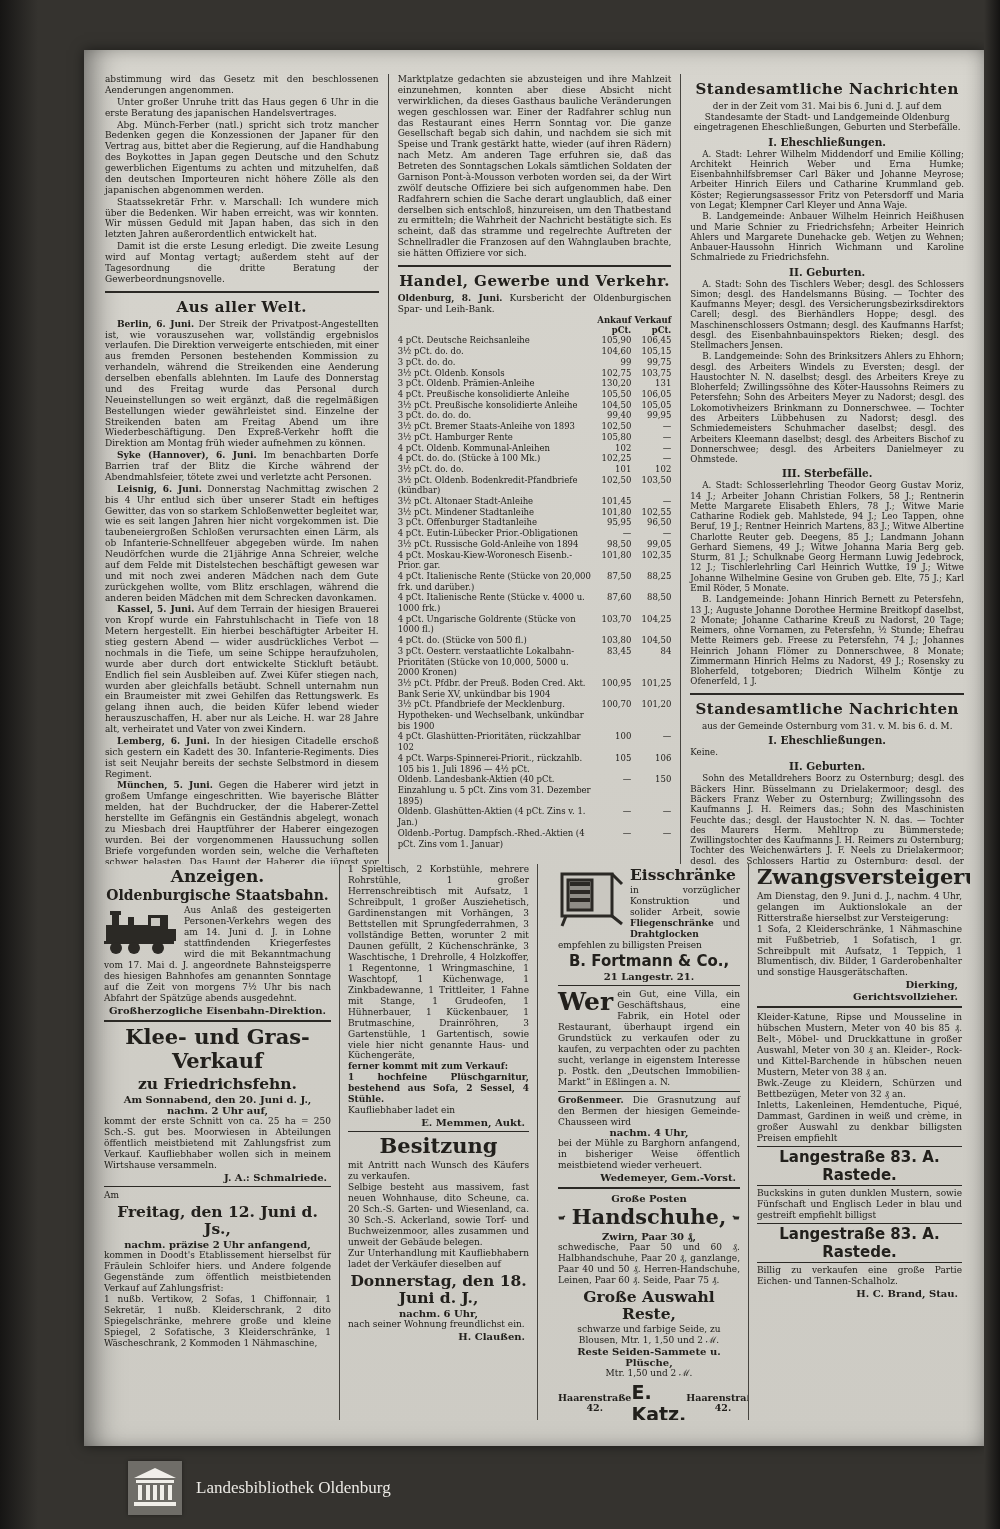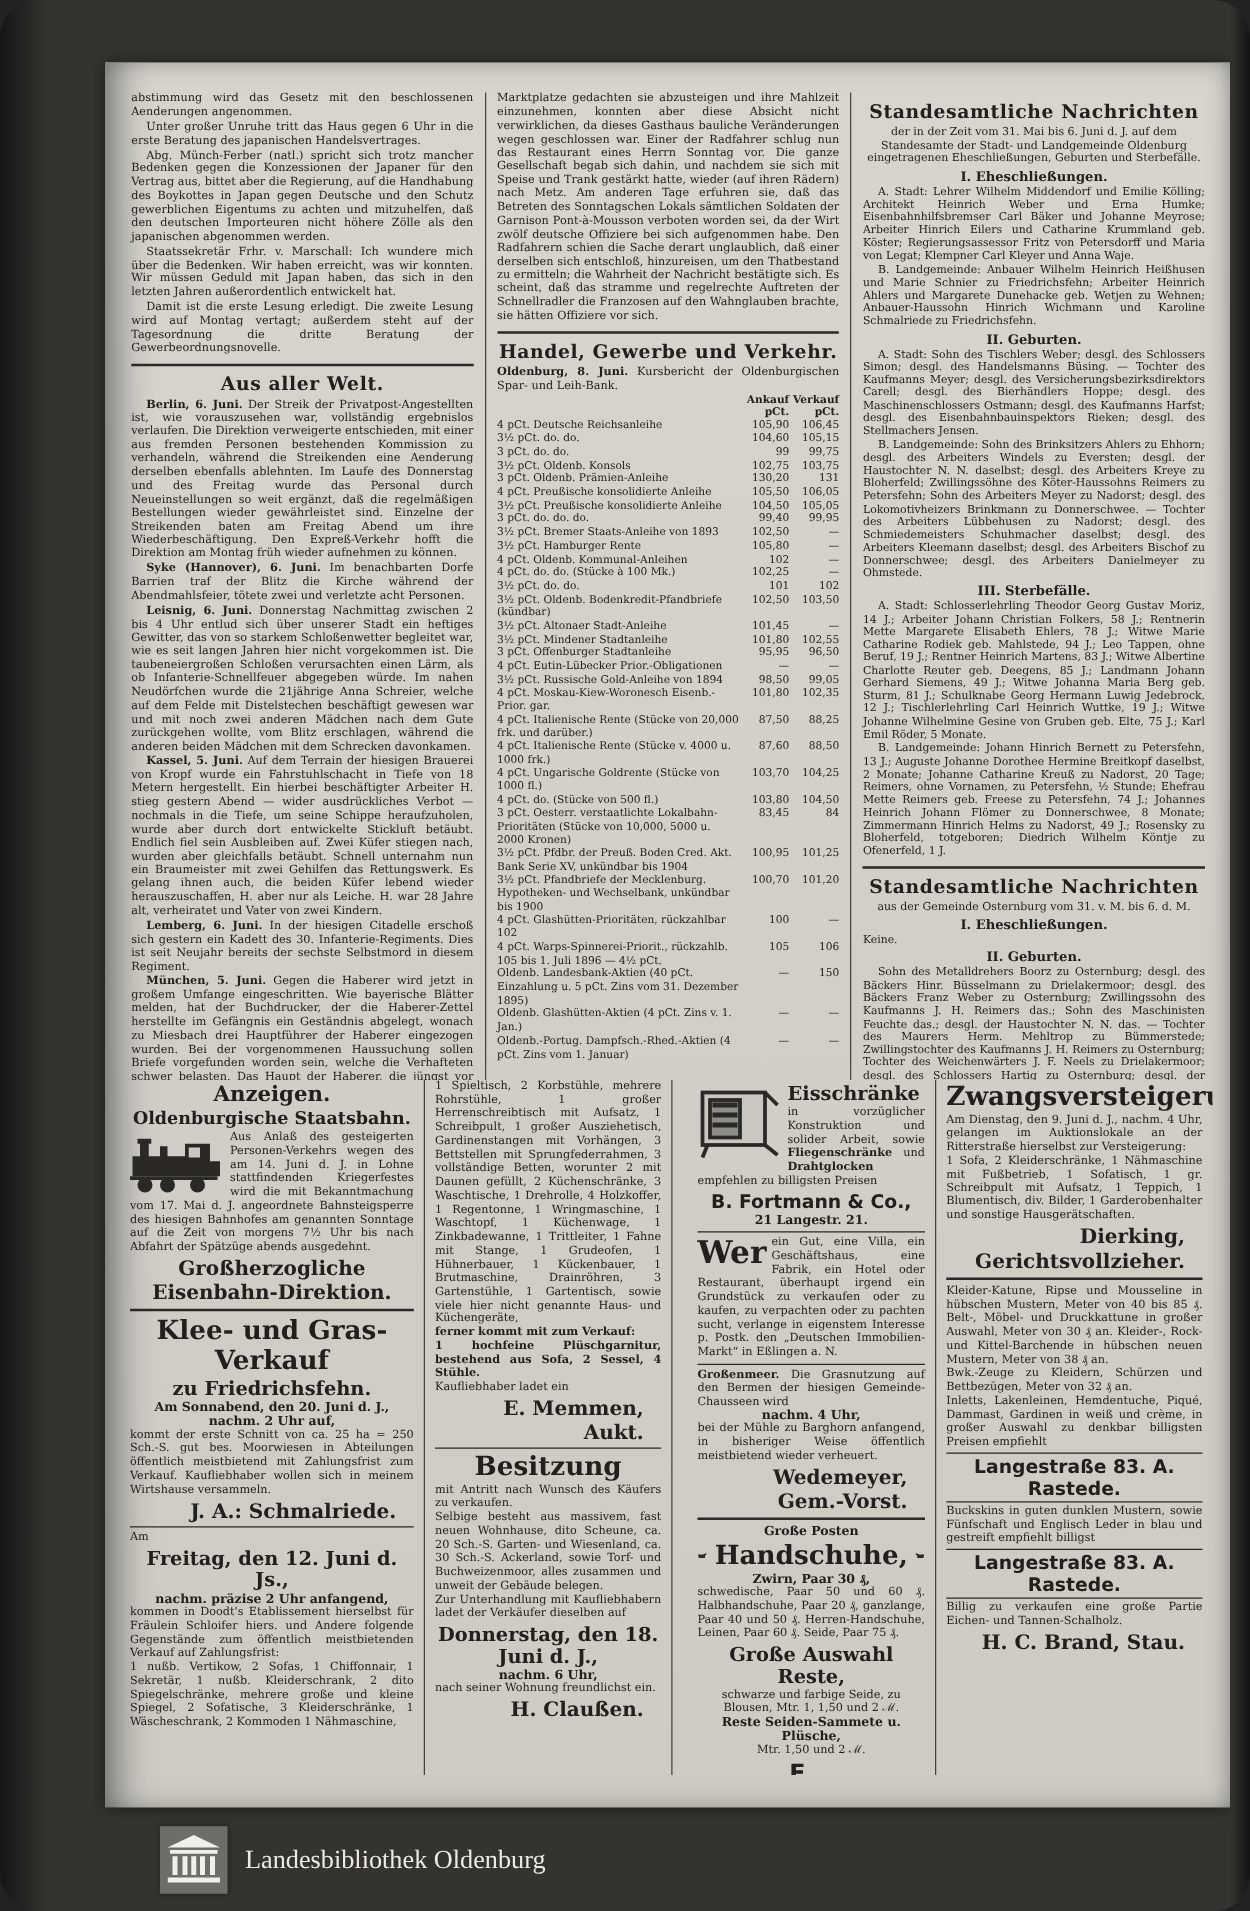--- a/index.html
+++ b/index.html
@@ -1,17 +1,17 @@
 <!DOCTYPE html>
 <html><head>
 <meta charset="utf-8">
 <style>
   html,body{margin:0;padding:0;background:#232220;}
   .scan{position:relative;width:1000px;height:1529px;background:#35332f;overflow:hidden;
-        font-family:"DejaVu Serif","Liberation Serif",serif;color:#22201c;border-radius:30px;}
+        font-family:"DejaVu Serif","Liberation Serif",serif;color:#22201c;}
   .scan::before{content:"";position:absolute;left:0;top:0;width:38px;height:100%;
         background:linear-gradient(90deg,#161514,#35332f);}
   .scan::after{content:"";position:absolute;right:0;top:0;width:16px;height:100%;
         background:linear-gradient(270deg,#141312,#35332f);}
   .paper{position:absolute;left:84px;top:50px;width:901px;height:1396px;
         background:linear-gradient(180deg,#d7d5ce,#d0cec7 60%,#cdcbc4);
         box-shadow:inset 20px 0 32px -14px rgba(0,0,0,.55), inset -10px 0 20px -10px rgba(0,0,0,.4),
                    0 0 12px rgba(0,0,0,.5);}
   .cols-top{display:flex;height:814px;padding:24px 12px 0;box-sizing:border-box;}
   .col{flex:1;padding:0 9px;overflow:hidden;}
@@ -38,39 +38,39 @@
   .adcol + .adcol{border-left:1px solid #46443f;}
   .ac1{flex:0 0 243px;} .ac2{flex:0 0 198px;} .ac3{flex:0 0 211px;padding-left:20px;} .ac4{flex:0 0 222px;}
   .ad-rule{border:none;border-top:2px solid #2b2925;margin:4px 0;}
   .ad-rule.thin{border-top:1px solid #2b2925;margin:3px 0;}
   .anzeigen-head{font-size:17px;font-weight:bold;text-align:center;margin:2px 0 1px;}
   .ad-title{font-size:14px;font-weight:bold;text-align:center;margin:0 0 2px;}
   .ad-title-xl{font-size:21px;font-weight:bold;text-align:center;margin:2px 0;line-height:1.08;}
   .ad-title-lg{font-size:15.5px;font-weight:bold;text-align:center;margin:2px 0;line-height:1.1;}
   .ad-sub{font-size:10px;font-weight:bold;text-align:center;margin:0;}
   .ad-body{margin:0;font-size:9px;line-height:1.22;text-align:justify;}
-  .ad-sig{margin:1px 14px;font-size:16px;font-weight:bold;text-align:right;}
+  .ad-sig{margin:1px 4px;font-size:10px;font-weight:bold;text-align:right;}
   .ad-sig.ctr{text-align:center;}
   .loco{float:left;margin:2px 6px 2px 0;}
   .icebox{float:left;margin:2px 6px 2px 0;}
   .dropcap{float:left;font-size:25px;font-weight:bold;line-height:.9;margin:2px 4px 0 0;}
   .glove-row{display:flex;align-items:center;justify-content:center;gap:6px;}
   .firm{font-family:"DejaVu Sans","Liberation Sans",sans-serif;font-weight:bold;font-size:15px;
         text-align:center;margin:1px 0;}
   .katz-row{display:flex;align-items:center;justify-content:space-between;margin-top:2px;}
   .katz-addr{font-size:9.5px;font-weight:bold;text-align:center;line-height:1.1;}
   .katz-name{font-family:"DejaVu Sans","Liberation Sans",sans-serif;font-weight:bold;font-size:19px;}
   .rastede-line{font-size:15px;font-weight:bold;text-align:center;margin:2px 0;
         border-top:1px solid #2b2925;border-bottom:1px solid #2b2925;padding:1px 0;
         font-family:"DejaVu Sans","Liberation Sans",sans-serif;}
   
   .footer{position:absolute;left:0;top:1446px;width:1000px;height:83px;display:flex;align-items:center;}
   .logo{width:54px;height:54px;background:#6f6d68;margin-left:128px;flex:none;
         display:flex;align-items:center;justify-content:center;box-shadow:0 0 4px rgba(0,0,0,.4);}
-  .libname{color:#eceae5;font-size:21px;margin-left:14px;font-family:"Liberation Serif",serif;}
+  .libname{color:#eceae5;font-size:17px;margin-left:14px;font-family:"Liberation Serif",serif;}
   h2,h3,p{font-family:inherit;}
 </style>
 </head>
 <body>
 
 <div class="scan">
   <div class="paper">
 
     <div class="cols-top">
 

